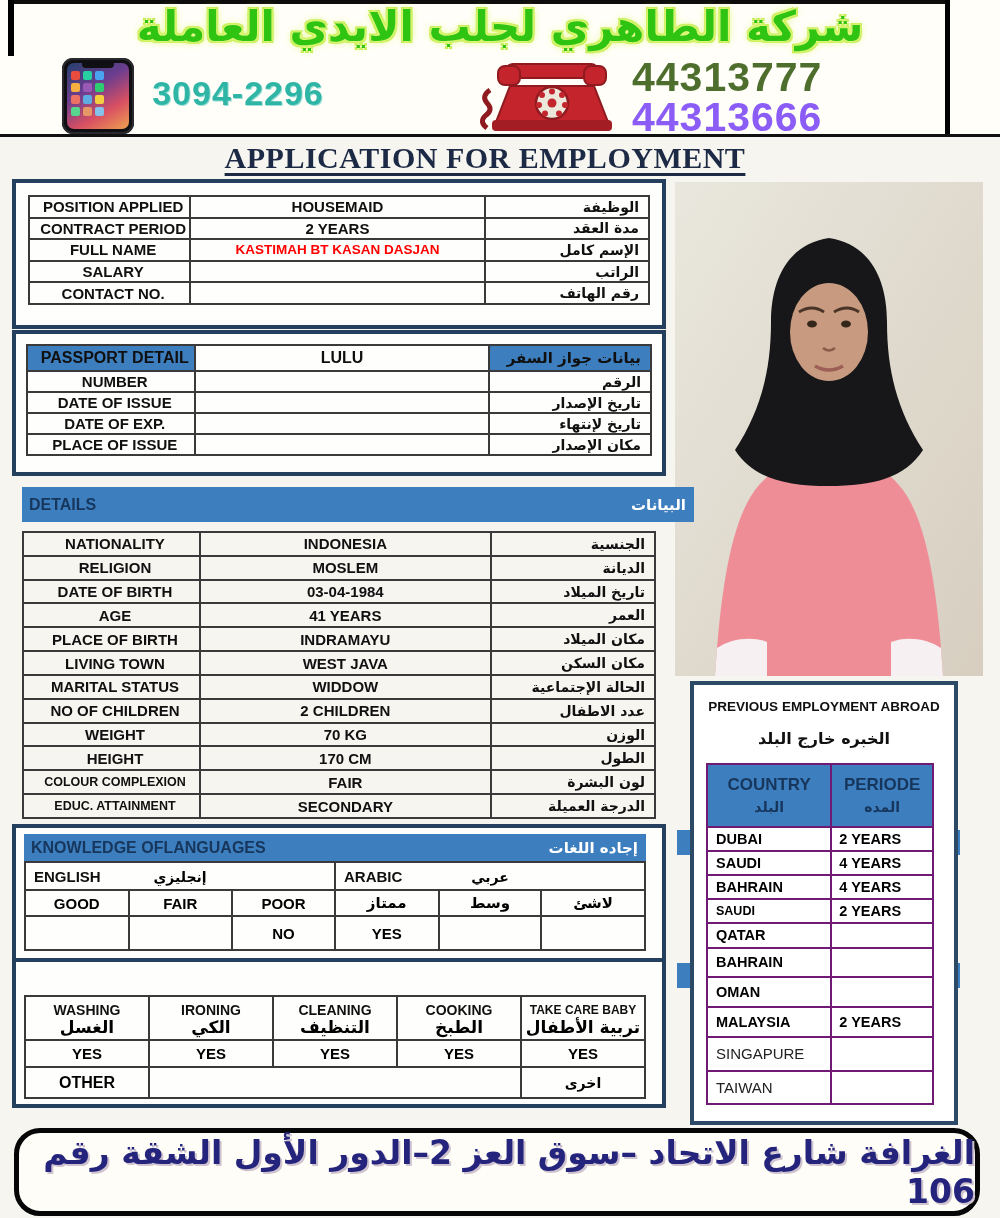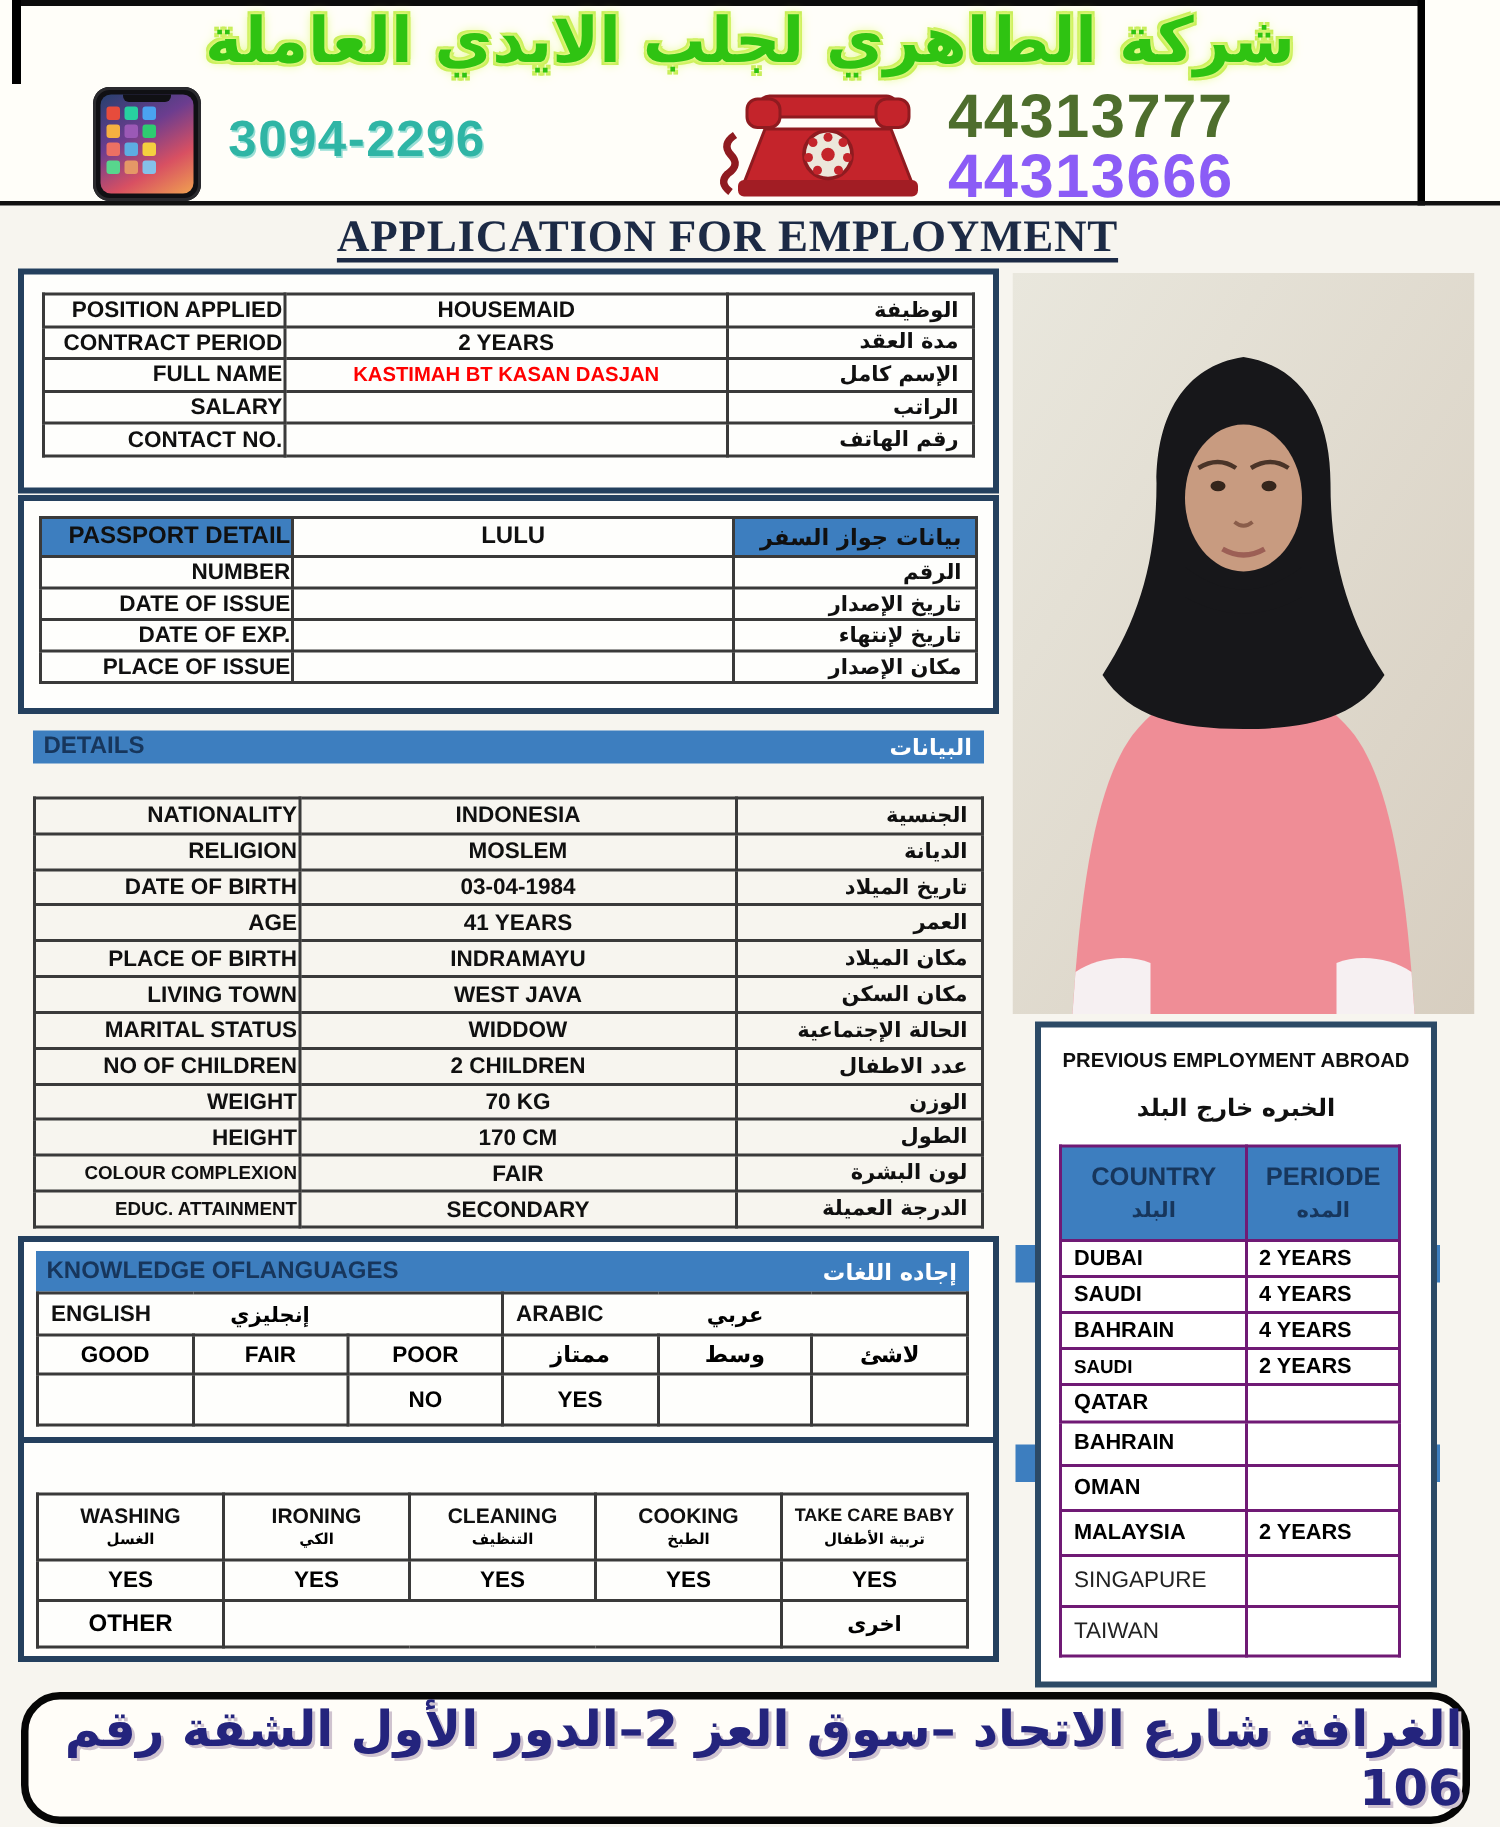--- a/index.html
+++ b/index.html
@@ -25,50 +25,50 @@
   .phoneno1{left:632px;top:54px;font-weight:bold;font-size:41px;color:#4e6e2d;letter-spacing:1px;}
   .phoneno2{left:632px;top:94px;font-weight:bold;font-size:41px;color:#8b5cf6;letter-spacing:1px;}
   
   .doc-title{left:0;top:141px;width:970px;text-align:center;font-family:"Liberation Serif",serif;font-weight:bold;
     font-size:30px;color:#1c2a45;text-decoration:underline;text-decoration-thickness:3px;text-underline-offset:5px;letter-spacing:0.5px;}
   
   .navybox{border:4px solid #24405e;background:#fefefc;}
   table{border-collapse:collapse;table-layout:fixed;}
   .ftable{width:100%;height:100%;border:2px solid #2b2b2b;}
   .ftable td{border:2px solid #3a3a3a;overflow:hidden;white-space:nowrap;}
-  td.en{padding-left:8px;font-weight:bold;font-size:15px;color:#101010;text-align:right;}
+  td.en{padding-left:8px;font-weight:bold;font-size:15px;color:#101010;text-align:center;}
   td.en.small{font-size:12.5px;}
   td.val{text-align:center;font-weight:bold;font-size:15px;color:#101010;}
   td.val.red{color:#ff0000;font-size:13.5px;}
   td.ar{font-family:"DejaVu Sans",sans-serif;direction:rtl;text-align:right;padding-right:9px;font-weight:bold;font-size:14px;color:#101010;}
   .bluecell{background:#3d7ebf;padding-left:17px;}
   .navytext{color:#17365c;}
   .box1{left:12px;top:179px;width:646px;height:142px;}
   .box1 table{position:absolute;left:12px;top:12px;width:622px;height:110px;}
   .box2{left:12px;top:330px;width:646px;height:138px;}
   .box2 table{position:absolute;left:10px;top:10px;width:626px;height:110px;}
-  .details-bar{left:22px;top:487px;width:634px;height:22px;background:#3d7ebf;}
+  .details-bar{left:22px;top:487px;width:634px;height:35px;background:#3d7ebf;padding-left:38px;}
   .bar-en{position:absolute;left:7px;top:50%;transform:translateY(-50%);font-weight:bold;font-size:16px;color:#17365c;}
   .bar-ar{position:absolute;right:8px;top:50%;transform:translateY(-50%);font-family:"DejaVu Sans",sans-serif;font-weight:bold;font-size:15px;color:#fff;direction:rtl;}
   .details-table{left:22px;top:531px;width:634px;height:288px;}
   
   .langbox{left:12px;top:824px;width:646px;height:130px;}
   .inbar{position:absolute;left:8px;top:6px;width:622px;height:27px;background:#3d7ebf;}
   .langbox table{position:absolute;left:8px;top:33px;width:622px;height:88px;}
   .langbox td{position:relative;text-align:center;font-weight:bold;font-size:15px;}
   .pl{position:absolute;left:8px;top:50%;transform:translateY(-50%);font-weight:bold;font-size:15px;color:#101010;}
   .ctr-ar{font-family:"DejaVu Sans",sans-serif;font-weight:bold;font-size:14px;direction:rtl;}
   .bigans{font-size:18px;}
   
   .workbox{left:12px;top:958px;width:646px;height:142px;}
   .workbox table{position:absolute;left:8px;top:33px;width:622px;height:102px;}
   .workbox td{text-align:center;font-weight:bold;}
   .wh-en{font-size:14px;color:#101010;line-height:18px;}
   .wh-en.smaller{font-size:12px;}
-  .wh-ar{font-family:"DejaVu Sans",sans-serif;font-size:10px;direction:rtl;line-height:16px;}
+  .wh-ar{font-family:"DejaVu Sans",sans-serif;font-size:17px;direction:rtl;line-height:16px;}
   .yescell{font-size:15px;}
   
   .prevpanel{left:690px;top:681px;width:260px;height:436px;border:4px solid #2c4a66;background:#fff;}
   .prev-title-en{position:absolute;left:0;top:14px;width:100%;text-align:center;font-weight:bold;font-size:13.5px;color:#101010;}
   .prev-title-ar{position:absolute;left:0;top:44px;width:100%;text-align:center;font-family:"DejaVu Sans",sans-serif;font-weight:bold;font-size:16px;color:#101010;direction:rtl;}
   .prevpanel table{position:absolute;left:12px;top:78px;width:228px;height:342px;}
   .prevpanel td{border:2px solid #701a75;}
   .ph-cell{background:#3d7ebf;text-align:center;}
   .ph-en{font-weight:bold;font-size:17px;color:#17365c;line-height:24px;}
   .ph-ar{font-family:"DejaVu Sans",sans-serif;font-weight:bold;font-size:14px;color:#17365c;direction:rtl;line-height:20px;}

